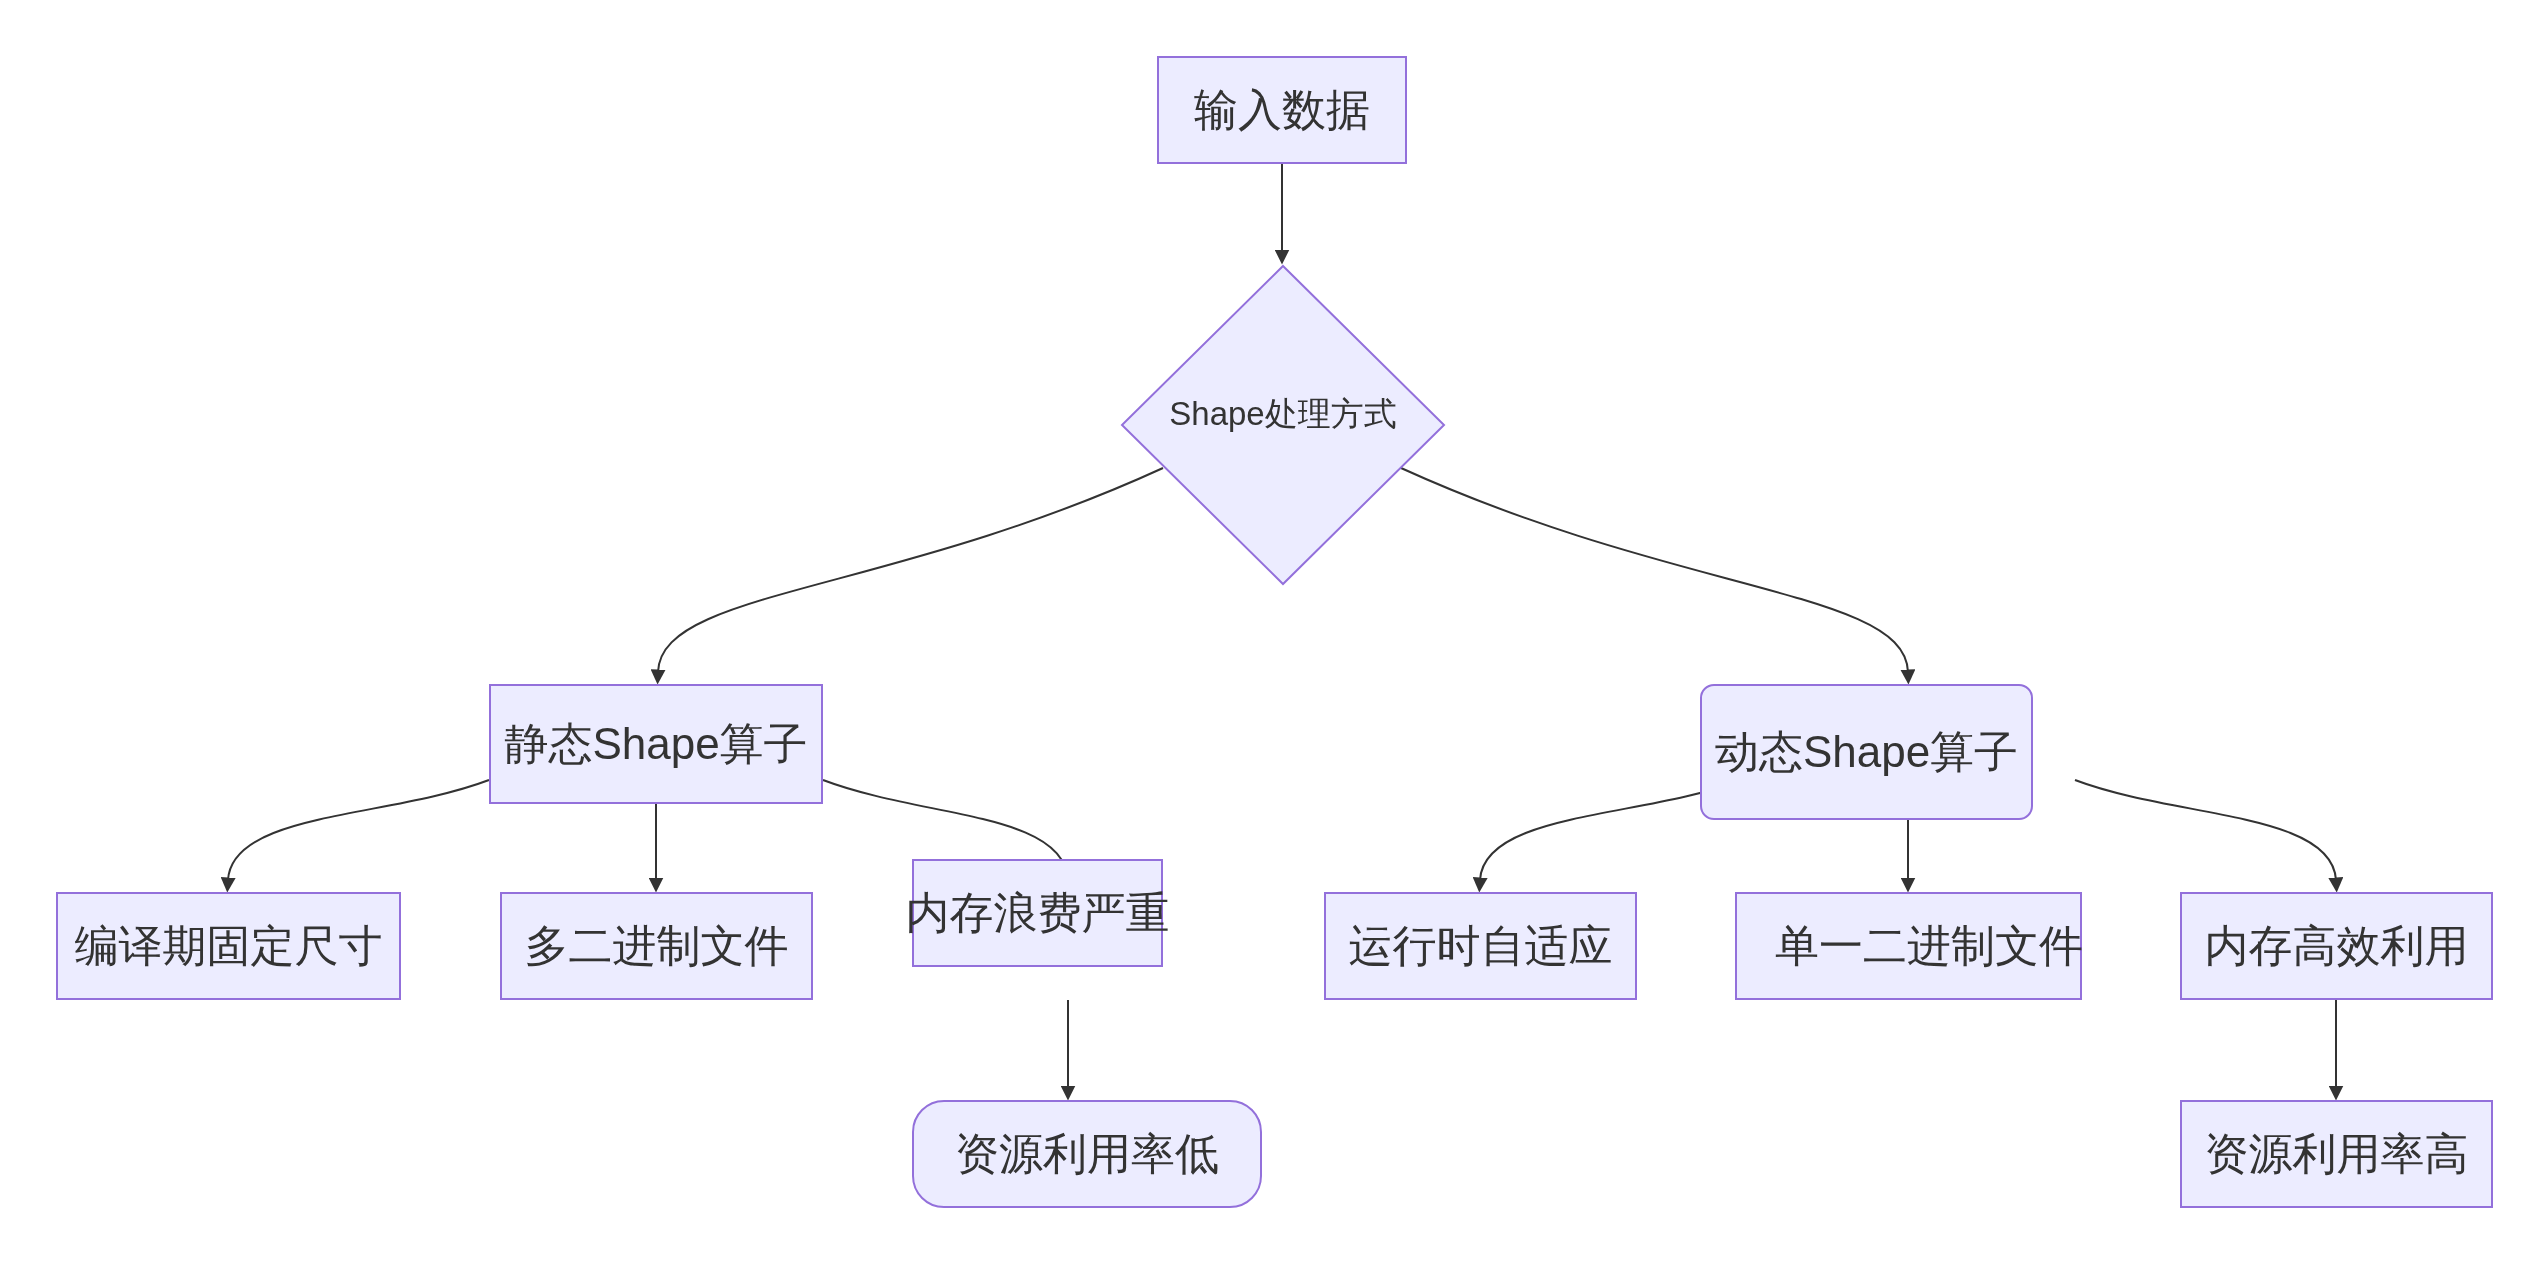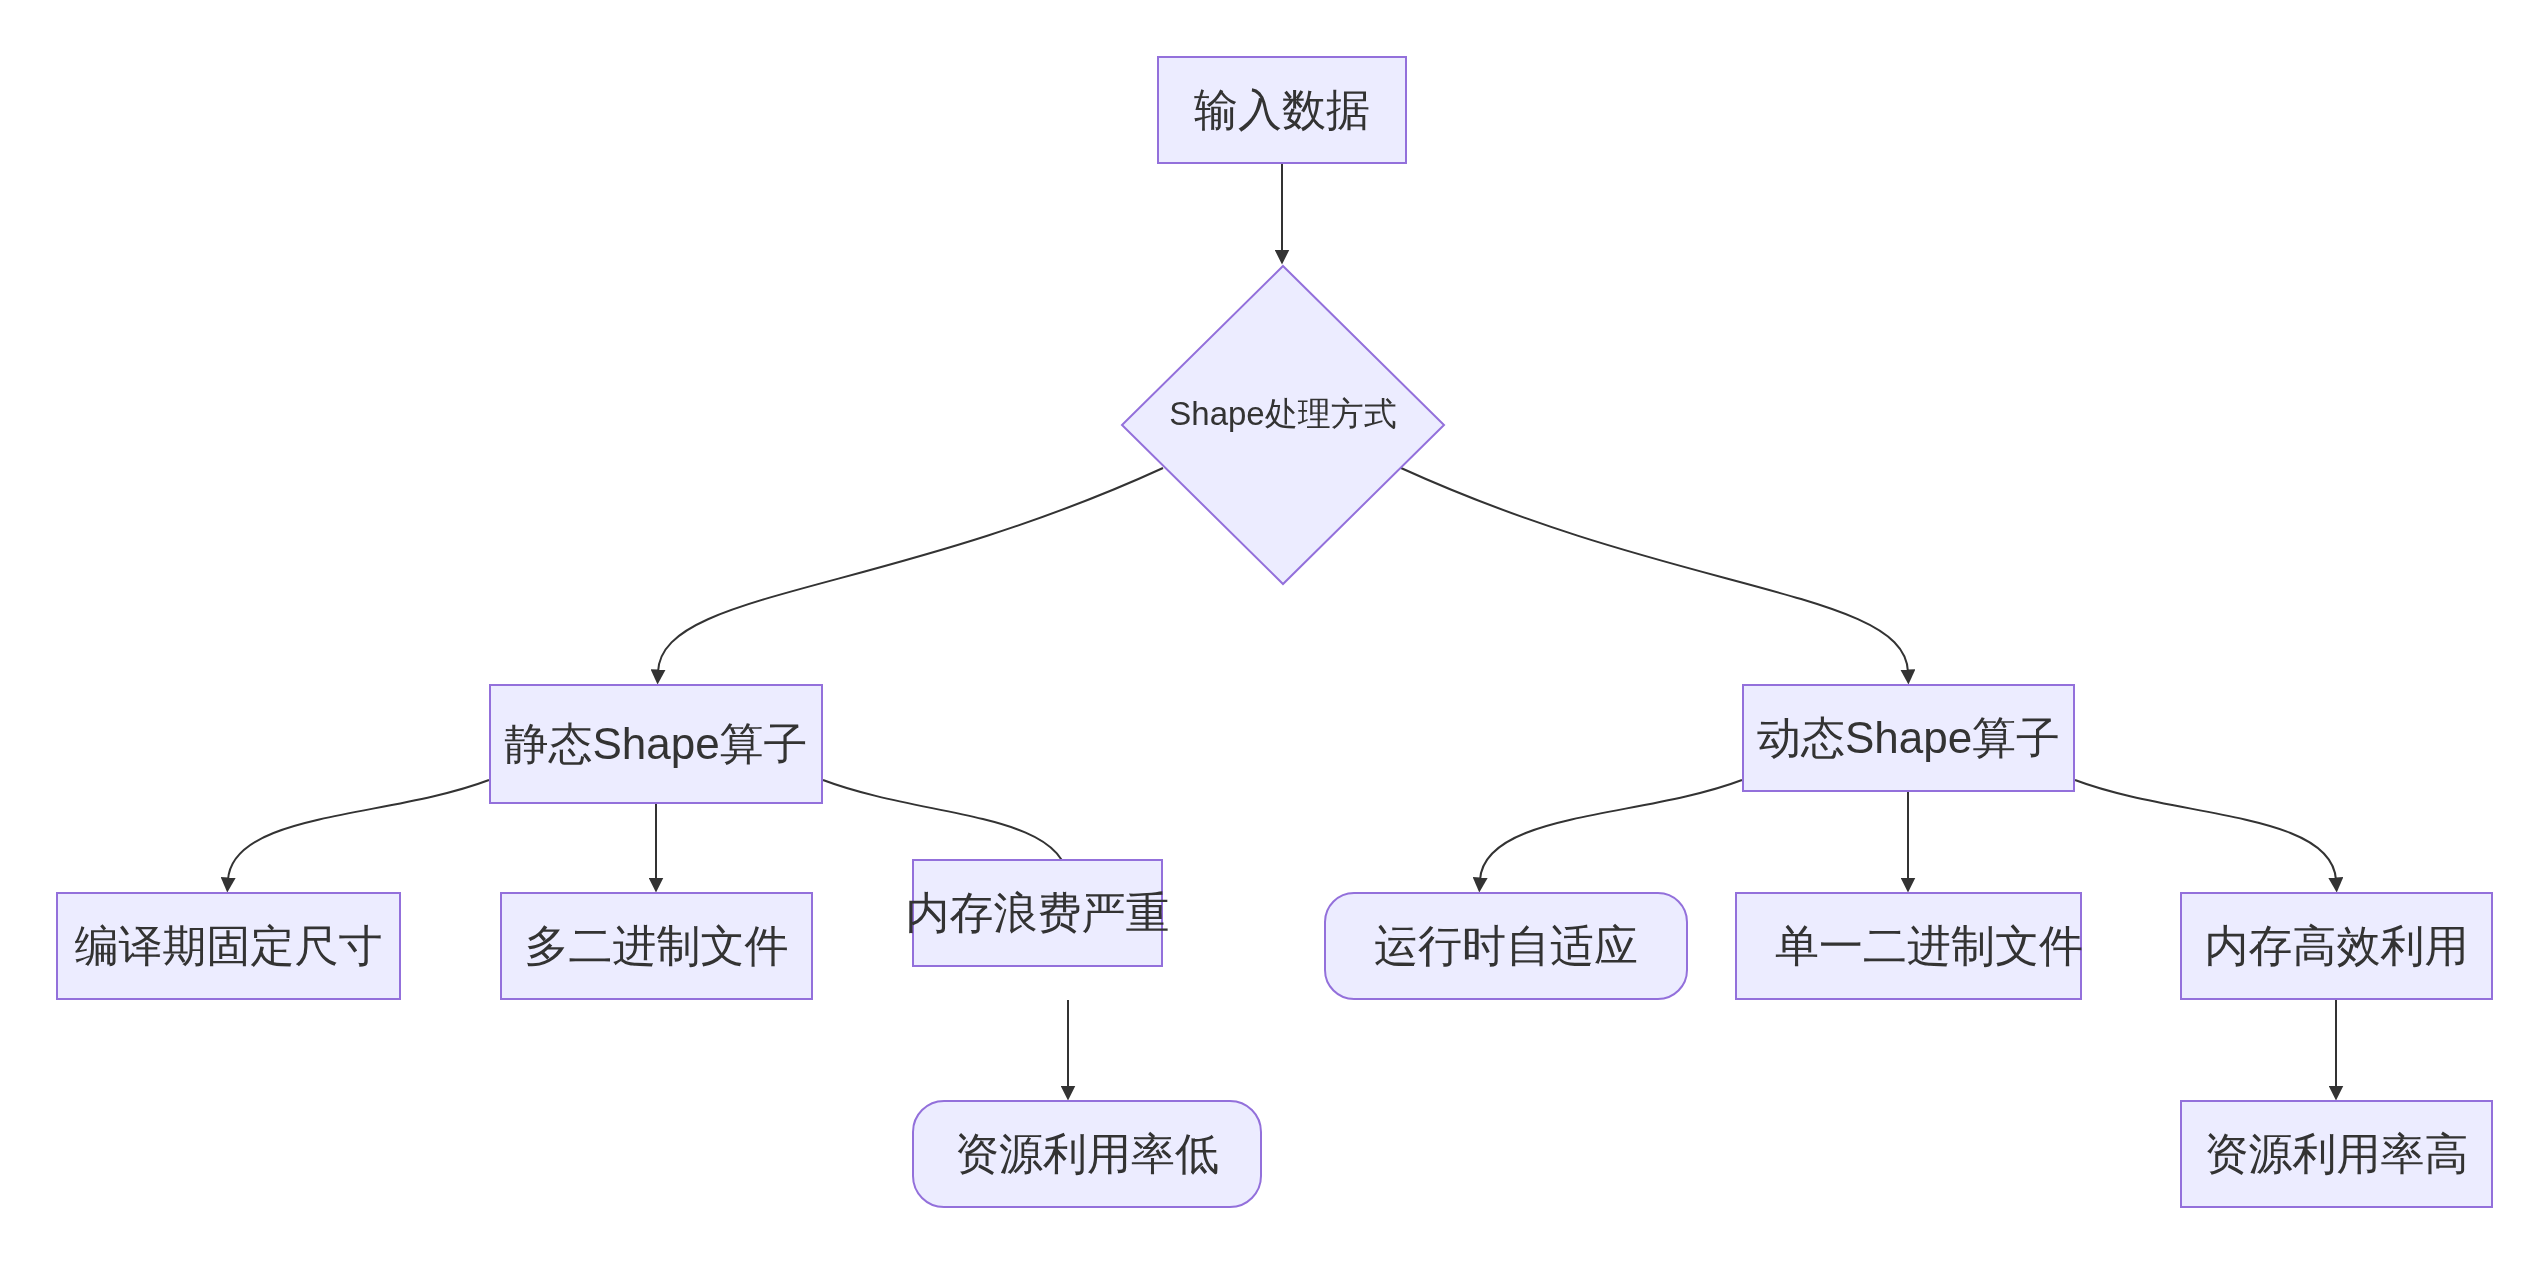--- a/index.html
+++ b/index.html
@@ -99,37 +99,37 @@
   </div>
 
   <div class="diamond-label" style="left:1123px; top:392px; width:320px; height:66px;">
     <span>Shape处理方式</span>
   </div>
 
   <div class="node" style="left:489px; top:684px; width:334px; height:120px;">
     <span>静态Shape算子</span>
   </div>
 
-  <div class="node" style="left:1742px; top:684px; width:333px; height:108px;">
+  <div class="node" style="left:1700px; top:684px; width:333px; height:136px;border-radius:14px;">
     <span>动态Shape算子</span>
   </div>
 
   <div class="node" style="left:500px; top:892px; width:313px; height:108px;">
     <span>多二进制文件</span>
   </div>
 
   <div class="node" style="left:56px; top:892px; width:345px; height:108px;">
     <span>编译期固定尺寸</span>
   </div>
 
   <div class="node" style="left:912px; top:859px; width:251px; height:108px;">
     <span>内存浪费严重</span>
   </div>
 
-  <div class="node" style="left:1324px; top:892px; width:364px; height:108px;border-radius:30px;">
+  <div class="node" style="left:1324px; top:892px; width:313px; height:108px;">
     <span>运行时自适应</span>
   </div>
 
   <div class="node" style="left:1735px; top:892px; width:347px; height:108px;padding-left:41px;">
     <span>单一二进制文件</span>
   </div>
 
   <div class="node" style="left:2180px; top:892px; width:313px; height:108px;">
     <span>内存高效利用</span>
   </div>

